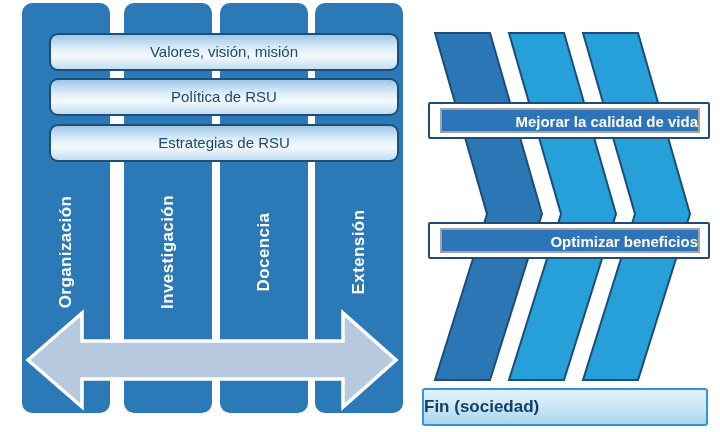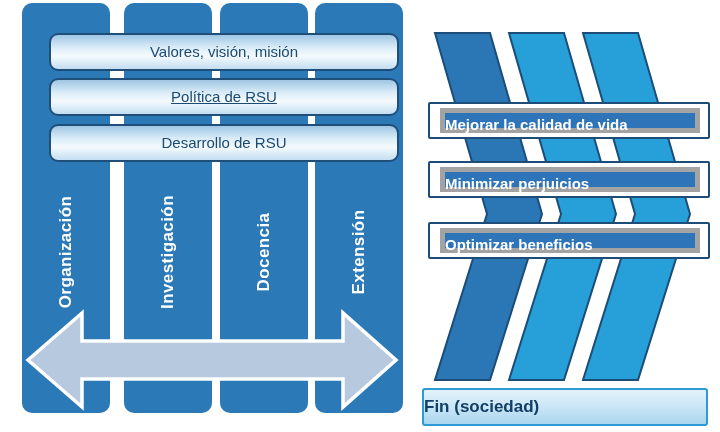--- a/index.html
+++ b/index.html
@@ -54,21 +54,21 @@
     box-sizing: border-box;
     border: 2px solid #1f4e79;
     border-radius: 9px;
     background: linear-gradient(180deg, #9fc6e4 0%, #dcedf8 38%, #f4fafd 62%, #c3def1 100%);
     text-align: center;
     line-height: 34px;
     color: #1b4a72;
     font-size: 15px;
   }
   .tbar-0 { top: 33px; }
-  .tbar-1 { top: 78px; text-decoration: underline; }
+  .tbar-1 { top: 78px; }
   .tbar-2 { top: 124px; }
 
   
   .goal-frame {
     position: absolute;
     left: 428px;
     width: 282px;
     height: 37px;
     box-sizing: border-box;
     background: #ffffff;
@@ -80,25 +80,25 @@
   .gframe-2 { top: 222px; padding-left: 47px; }
   .gframe-3 { top: 283px; }
   .goal-inner {
     position: absolute;
     left: 10px;
     top: 4px;
     width: 260px;
     height: 25px;
     box-sizing: border-box;
     background: #2e74b8;
-    border: 5px solid #a3a3a3;
+    border: 2px solid #a3a3a3;
     color: #ffffff;
     font-size: 15px;
     font-weight: bold;
-    text-align: left;
+    text-align: right;
     line-height: 23px;
   }
 
   
   .fin-bar {
     position: absolute;
     left: 422px;
     top: 388px;
     width: 286px;
     height: 38px;
@@ -140,31 +140,26 @@
     <polygon points="583,33 638,33 690,214 638,380 583,380 635,214" fill="#279fd8" stroke="#1c4d78" stroke-width="2" stroke-linejoin="miter"></polygon>
   </svg>
 
   <div class="top-bar tbar-0">
     <span>Valores, visión, misión</span>
   </div>
   <div class="top-bar tbar-1">
     <span>Política de RSU</span>
   </div>
   <div class="top-bar tbar-2">
-    <span>Desarrollo de RSU</span>
+    <span>Estrategias de RSU</span>
   </div>
 
   <div class="goal-frame gframe-0">
     <div class="goal-inner">
       <span>Mejorar la calidad de vida</span>
-    </div>
-  </div>
-  <div class="goal-frame gframe-1">
-    <div class="goal-inner">
-      <span>Minimizar perjuicios</span>
     </div>
   </div>
   <div class="goal-frame gframe-2">
     <div class="goal-inner">
       <span>Optimizar beneficios</span>
     </div>
   </div>
 
   <div class="fin-bar">
     <span>Fin (sociedad)</span>

